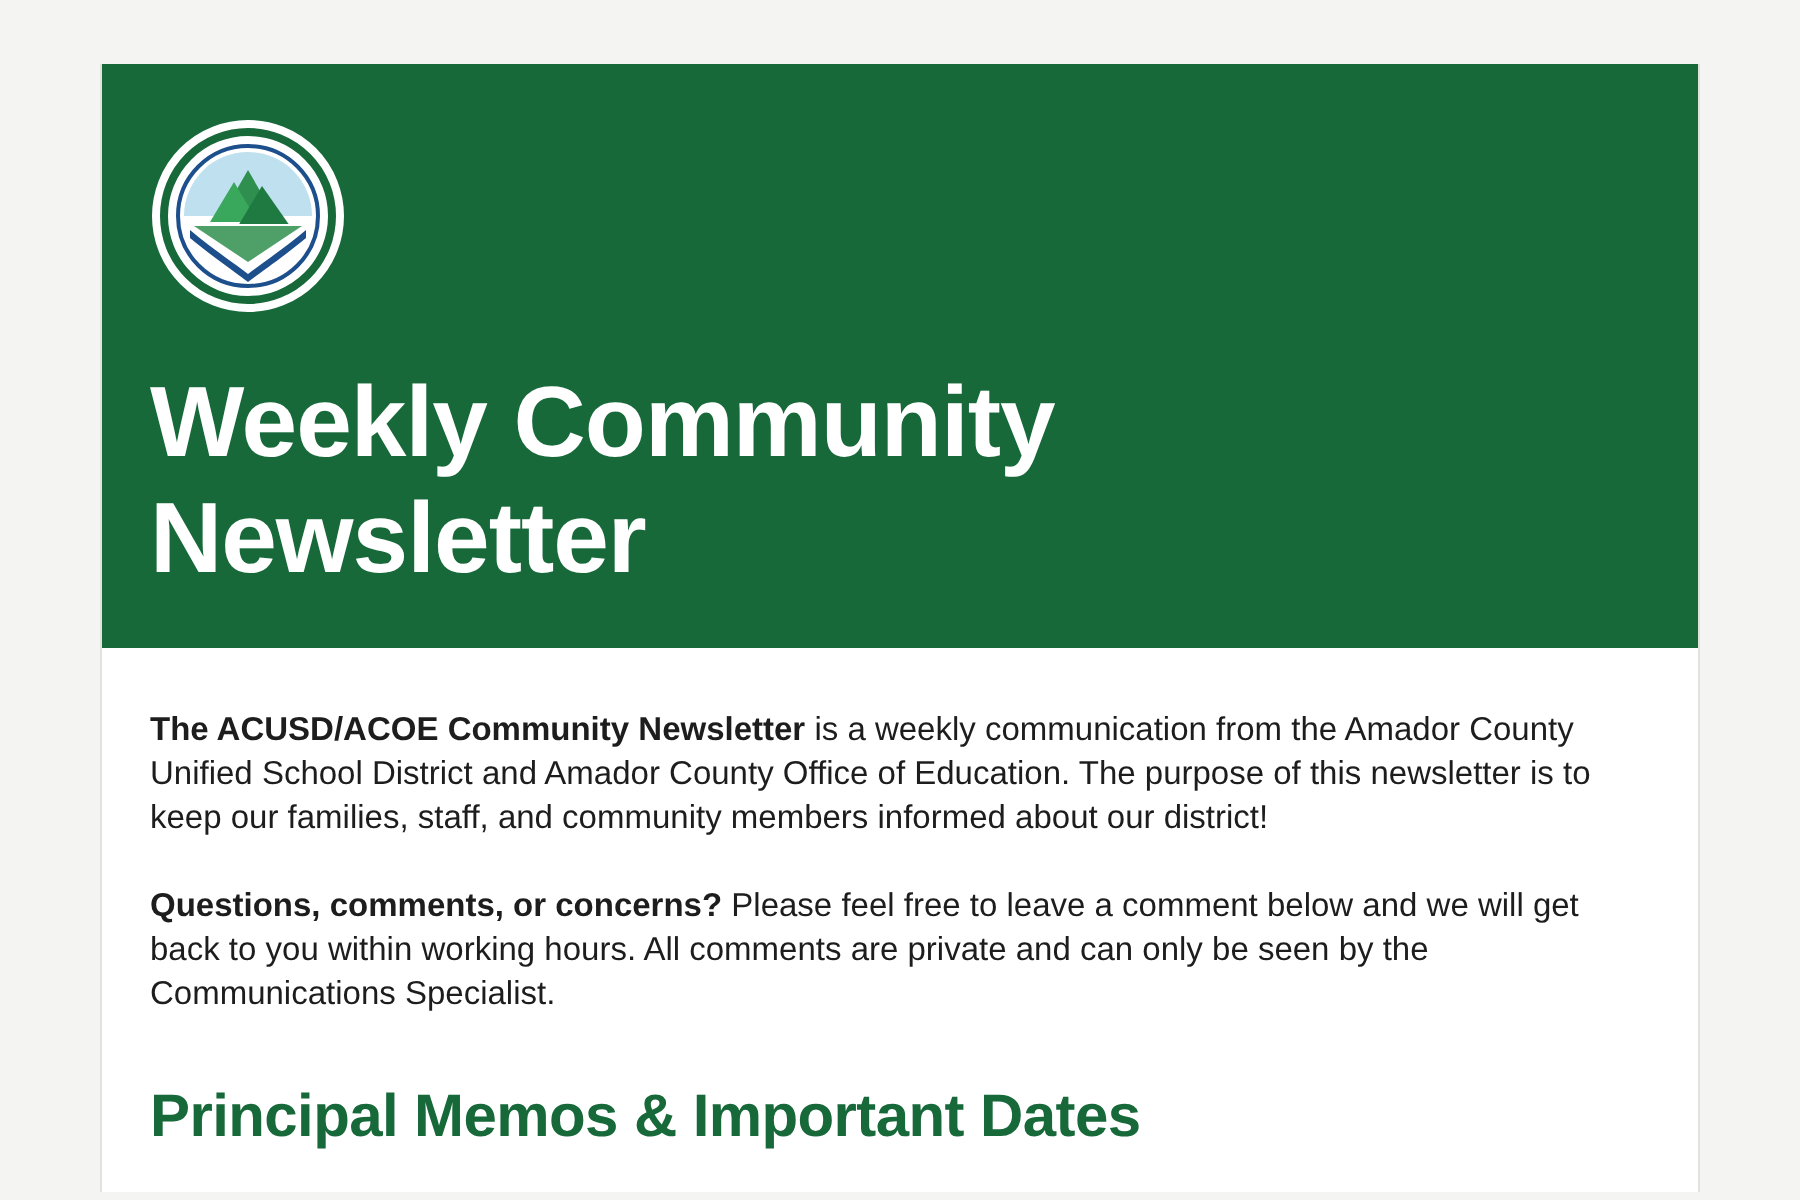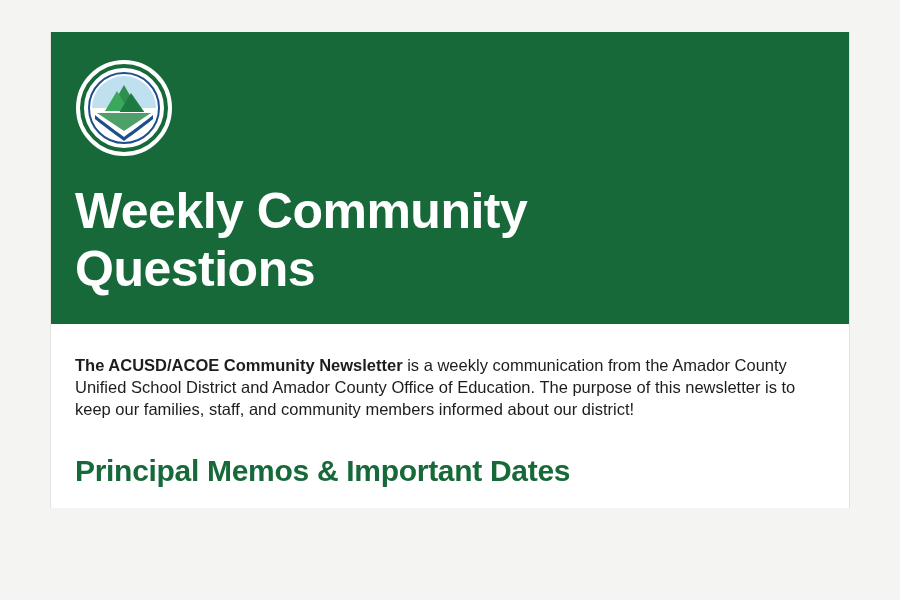--- a/index.html
+++ b/index.html
@@ -107,28 +107,31 @@
           <path d="M13 45 A32 32 0 0 1 77 45 Z" fill="#bfe0ef"></path>
           <path d="M45 22 L60 48 L30 48 Z" fill="#2f8f4e"></path>
           <path d="M38 28 L50 48 L26 48 Z" fill="#3aa85c"></path>
           <path d="M52 30 L66 50 L40 50 Z" fill="#1f7a41"></path>
           <path d="M13 49 L77 49 A32 32 0 0 1 45 77 A32 32 0 0 1 13 49 Z" fill="#ffffff"></path>
           <path d="M16 52 C28 62 40 70 45 74 C50 70 62 62 74 52 L74 56 C62 66 50 74 45 78 C40 74 28 66 16 56 Z" fill="#1c4f8b"></path>
           <path d="M18 50 L72 50 L45 68 Z" fill="#2f8f4e" opacity="0.85"></path>
         </svg>
       </div>
 
-      <h1 class="title">Weekly Community Questions</h1>
+      <h1 class="title">Weekly Community Newsletter</h1>
 
     </div>
 
     <div class="body">
 
       <p class="para">
         <b>The ACUSD/ACOE Community Newsletter</b><span> is a weekly communication from the Amador County Unified School District and Amador County Office of Education. The purpose of this newsletter is to keep our families, staff, and community members informed about our district!</span>
       </p>
 
+      <p class="para">
+        <b>Questions, comments, or concerns?</b><span> Please feel free to leave a comment below and we will get back to you within working hours. All comments are private and can only be seen by the Communications Specialist.</span>
+      </p>
 
       <h2 class="section-heading">Principal Memos &amp; Important Dates</h2>
     </div>
 
   </div>
 </div>
 
 </body></html>

